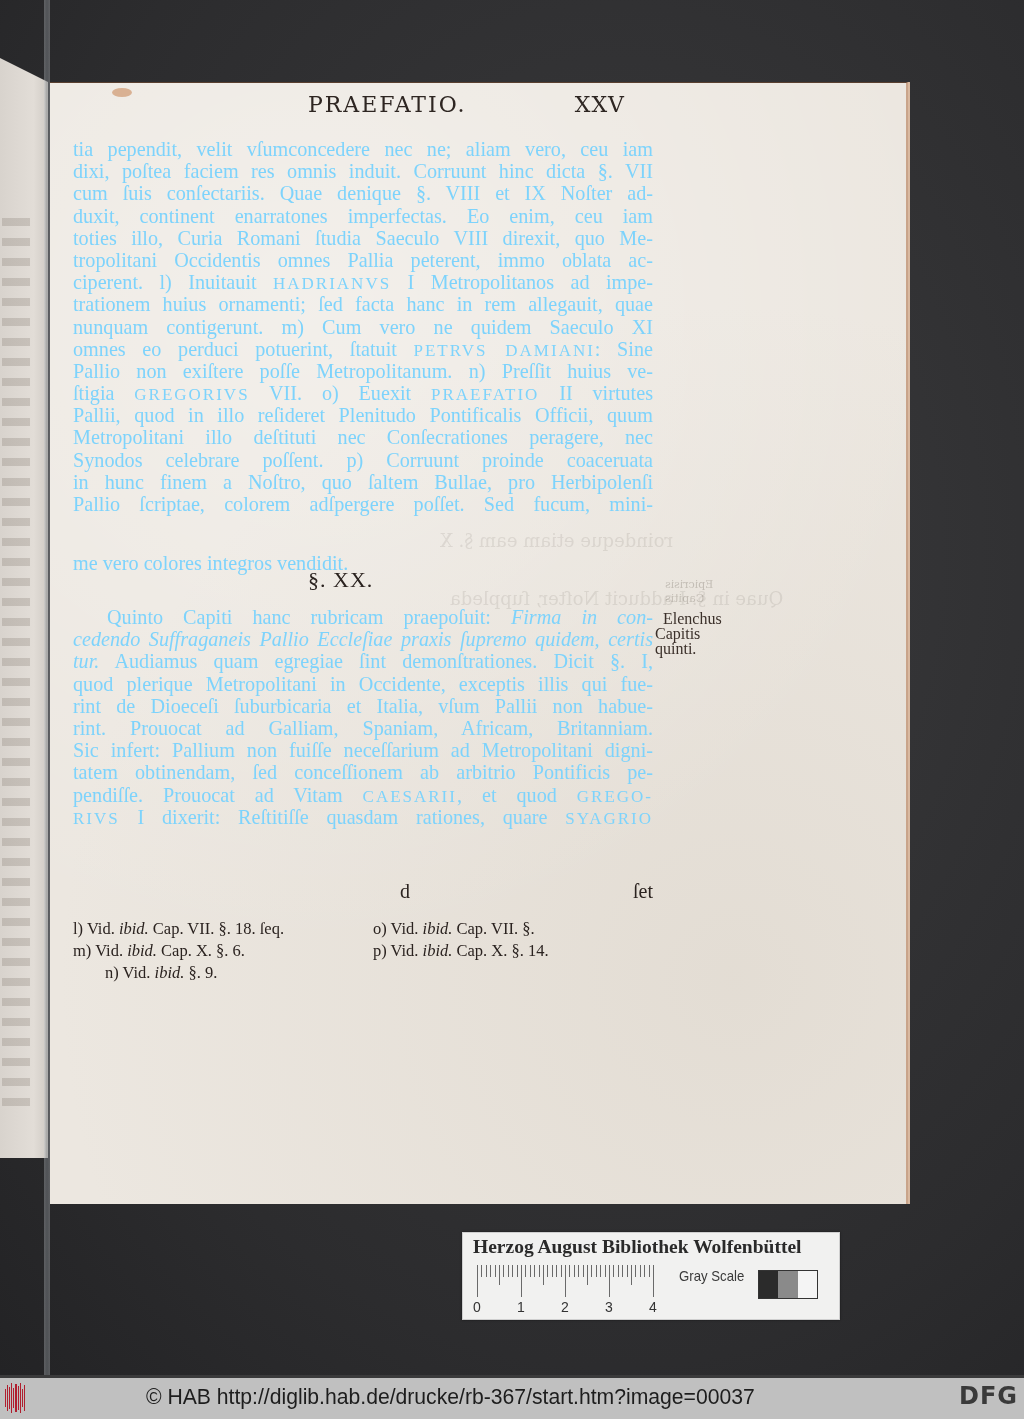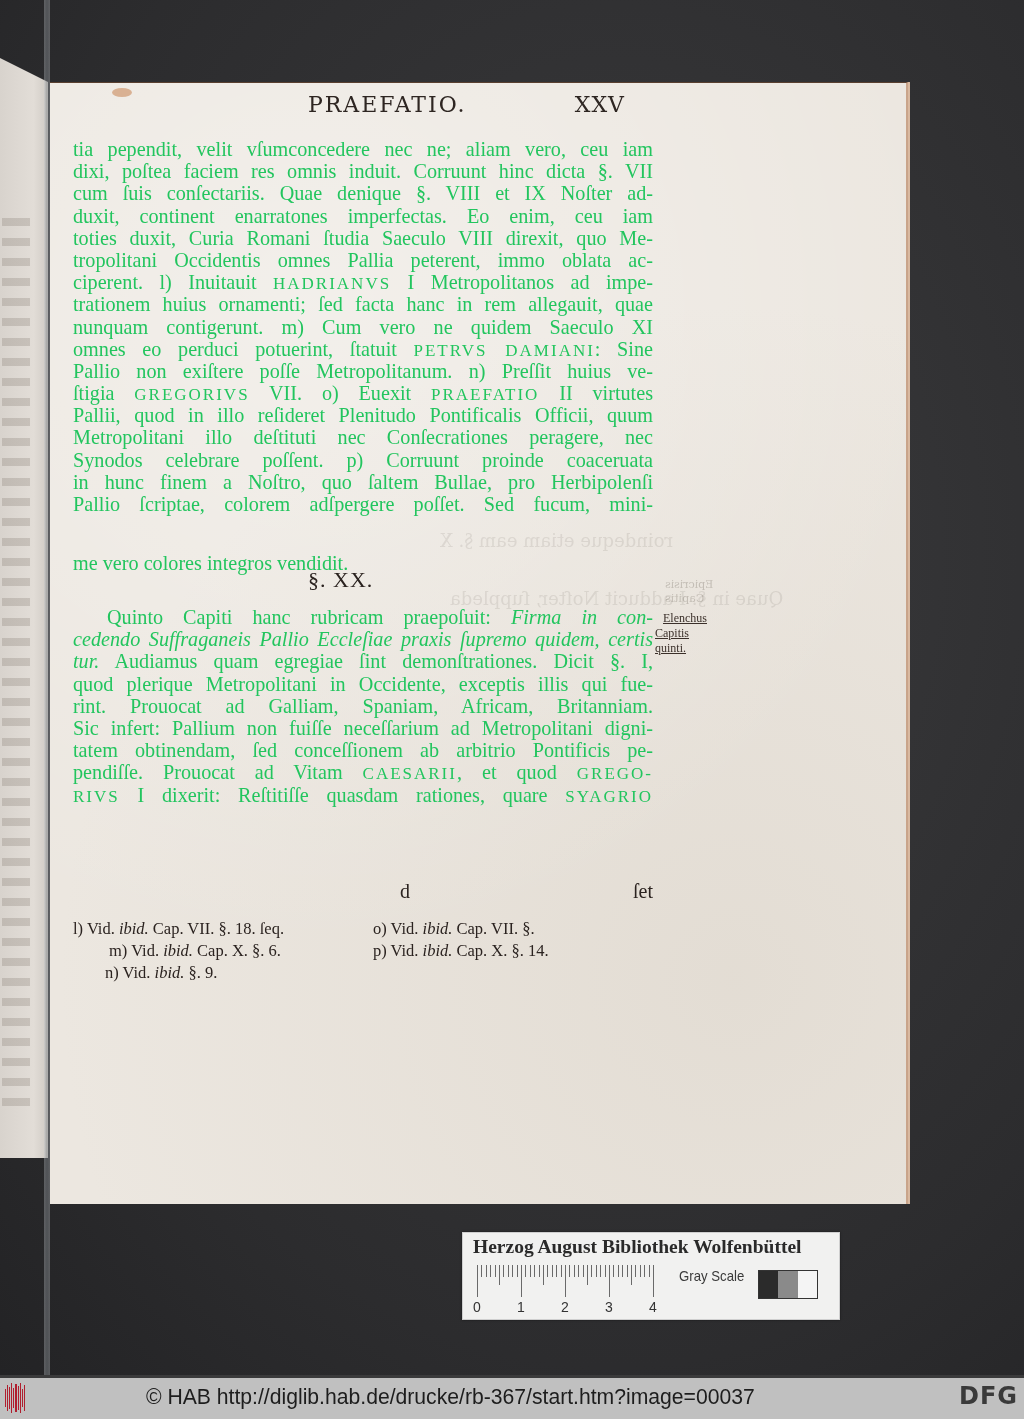--- a/index.html
+++ b/index.html
@@ -47,36 +47,36 @@
     position: absolute; left: 73px; top: 92px; width: 552px; height: 30px;
   }
   .running-head {
     position: absolute; left: 235px; top: 0; font-size: 22px; letter-spacing: 2px; color: #2e2622;
   }
   .page-number {
     position: absolute; right: 0; top: 0; font-size: 22px; letter-spacing: 1px; color: #2e2622;
   }
   .body-block {
     position: absolute; left: 73px; width: 580px;
-    font-size: 20.2px; line-height: 22.2px; color: #22c55e;
+    font-size: 20.2px; line-height: 22.2px; color: #7dd3fc;
     text-align: justify;
   }
   .body-block .line { display: block; white-space: nowrap; text-align-last: justify; height: 22.2px; }
   .body-block .line.last { text-align-last: left; margin-top: 37px; }
   .block1 { top: 138px; }
   .section-heading {
     position: absolute; left: 308px; top: 567px; font-size: 22px; color: #2b2320; letter-spacing: 1px;
   }
   .block2 { top: 606px; }
   .block2 .line:first-child { padding-left: 0; }
   .indent { display: inline-block; width: 34px; }
   .sc { font-variant: small-caps; letter-spacing: 2px; font-size: 17px; }
   .it { font-style: italic; }
   .margin-note {
-    position: absolute; left: 655px; top: 611px; font-size: 12px; line-height: 15px; color: #3b302a; text-decoration: underline;
+    position: absolute; left: 655px; top: 611px; font-size: 16px; line-height: 15px; color: #3b302a;
   }
   .margin-note .mline { display: block; }
   .margin-note .mline.first { padding-left: 8px; }
   .ghost-margin {
     position: absolute; left: 665px; top: 578px; font-size: 11px; line-height: 14px; color: rgba(80,70,60,0.25); text-align: right; width: 50px;
     transform: scaleX(-1);
   }
   .catchwords {
     position: absolute; left: 73px; top: 880px; width: 580px; height: 22px; font-size: 20px;
   }
@@ -144,21 +144,21 @@
 <div class="header-row">
   <span class="running-head">PRAEFATIO.</span>
   <span class="page-number">XXV</span>
 </div>
 
 <div class="body-block block1 text">
   <span class="line">tia pependit, velit vſumconcedere nec ne; aliam vero, ceu iam</span>
   <span class="line">dixi, poſtea faciem res omnis induit.   Corruunt hinc dicta  §. VII</span>
   <span class="line">cum ſuis conſectariis.  Quae denique §. VIII et IX Noſter ad-</span>
   <span class="line">duxit, continent enarratones imperfectas.   Eo enim, ceu iam</span>
-  <span class="line">toties duxit, Curia Romani ſtudia Saeculo VIII direxit, quo Me-</span>
+  <span class="line">toties illo, Curia Romani ſtudia Saeculo VIII direxit, quo Me-</span>
   <span class="line">tropolitani Occidentis omnes Pallia peterent, immo oblata ac-</span>
   <span class="line"><span>ciperent. l) Inuitauit </span><span class="sc">HADRIANVS</span><span> I Metropolitanos ad impe-</span></span>
   <span class="line">trationem huius ornamenti; ſed facta hanc in rem allegauit, quae</span>
   <span class="line">nunquam contigerunt. m)  Cum vero ne quidem  Saeculo XI</span>
   <span class="line"><span>omnes eo perduci potuerint, ſtatuit </span><span class="sc">PETRVS DAMIANI</span><span>: Sine</span></span>
   <span class="line">Pallio non exiſtere poſſe Metropolitanum.  n)   Preſſit huius ve-</span>
   <span class="line"><span>ſtigia </span><span class="sc">GREGORIVS</span><span> VII. o)  Euexit </span><span class="sc">PRAEFATIO</span><span> II virtutes</span></span>
   <span class="line">Pallii, quod in illo reſideret Plenitudo Pontificalis Officii, quum</span>
   <span class="line">Metropolitani illo deſtituti nec Conſecrationes peragere, nec</span>
   <span class="line">Synodos celebrare poſſent. p)   Corruunt proinde coaceruata</span>
@@ -170,20 +170,21 @@
 <div class="show-through" style="left:440px; top:530px;">roindeque etiam eam §. X</div>
 <div class="show-through" style="left:450px; top:588px;">Quae in §. I adducit Noſter, ſuppleda</div>
 
 <div class="section-heading text">§. XX.</div>
 
 <div class="body-block block2 text">
   <span class="line"><span class="indent"></span><span>Quinto Capiti hanc rubricam praepoſuit: </span><span class="it">Firma in con-</span></span>
   <span class="line it">cedendo Suffraganeis Pallio Eccleſiae praxis ſupremo quidem, certis</span>
   <span class="line"><span class="it">tur.</span><span>  Audiamus quam egregiae ſint demonſtrationes.  Dicit §. I,</span></span>
   <span class="line">quod plerique Metropolitani in Occidente, exceptis illis qui fue-</span>
+  <span class="line">rint de Dioeceſi ſuburbicaria et Italia, vſum Pallii non habue-</span>
   <span class="line">rint.   Prouocat ad Galliam, Spaniam, Africam, Britanniam.</span>
   <span class="line">Sic infert: Pallium non fuiſſe neceſſarium ad Metropolitani digni-</span>
   <span class="line">tatem obtinendam, ſed conceſſionem ab arbitrio Pontificis pe-</span>
   <span class="line"><span>pendiſſe.   Prouocat ad Vitam </span><span class="sc">CAESARII</span><span>, et quod </span><span class="sc">GREGO-</span></span>
   <span class="line"><span class="sc">RIVS</span><span> I dixerit: Reſtitiſſe quasdam rationes, quare </span><span class="sc">SYAGRIO</span></span>
 </div>
 
 <div class="ghost-margin">Epicrisis<br>Capitis</div>
 <div class="margin-note text">
   <span class="mline first">Elenchus</span>
@@ -191,21 +192,21 @@
   <span class="mline">quinti.</span>
 </div>
 
 <div class="catchwords text">
   <span class="catch-sig">d</span>
   <span class="catch-word">ſet</span>
 </div>
 
 <div class="footnotes text">
   <span class="fn" style="left:0; top:0;"><span>l) Vid. </span><span class="it">ibid.</span><span> Cap. VII. §. 18. ſeq.</span></span>
-  <span class="fn" style="left:0; top:22px;margin-left:36px;"><span>m) Vid. </span><span class="it">ibid.</span><span> Cap. X. §. 6.</span></span>
+  <span class="fn" style="left:0; top:22px;"><span>m) Vid. </span><span class="it">ibid.</span><span> Cap. X. §. 6.</span></span>
   <span class="fn" style="left:0; top:44px;margin-left:32px;"><span>n) Vid. </span><span class="it">ibid.</span><span> §. 9.</span></span>
   <span class="fn" style="left:300px; top:0;"><span>o) Vid. </span><span class="it">ibid.</span><span> Cap. VII. §.</span></span>
   <span class="fn" style="left:300px; top:22px;"><span>p) Vid. </span><span class="it">ibid.</span><span> Cap. X. §. 14.</span></span>
 </div>
 
 <div class="label-card">
   <div class="label-title">Herzog August Bibliothek Wolfenbüttel</div>
   <div class="ruler">
 
     <div class="tick" style="left:0; height:32px;"></div>

